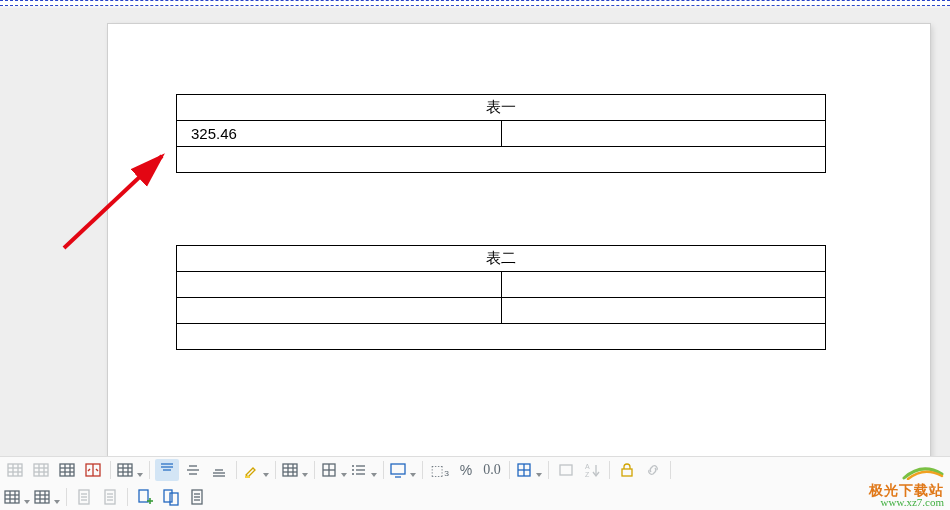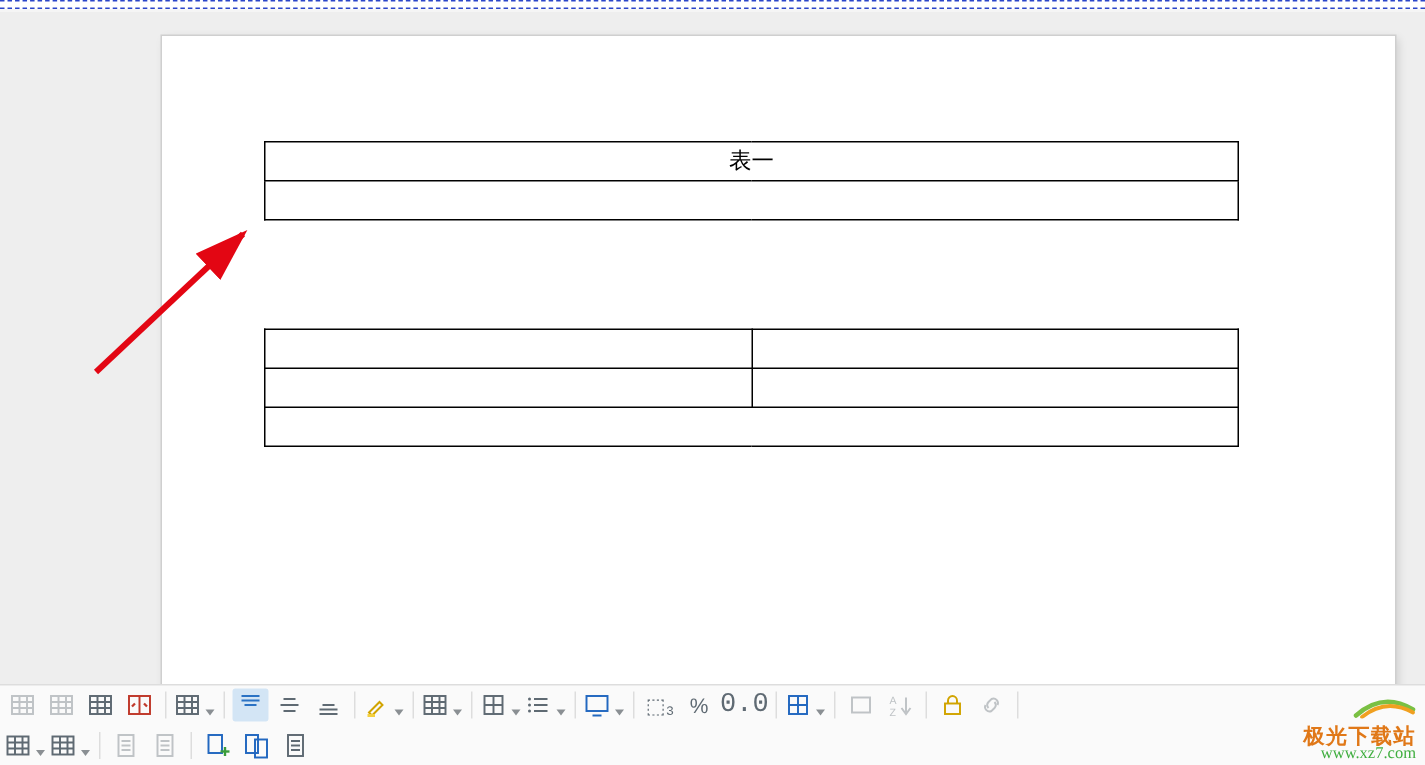--- a/index.html
+++ b/index.html
@@ -149,29 +149,36 @@
 
 <div class="workspace">
   <div class="page">
 
     <table class="doc-table">
       <tbody>
           <tr class="title-row">
             <td colspan="2">表一</td>
           </tr>
       <tr>
+        <td>325.46</td>
+        <td></td>
+      </tr>
+      <tr>
         <td colspan="2"></td>
       </tr>
     </tbody>
       </table>
 
     <div class="t-gap"></div>
 
     <table class="doc-table">
       <tbody>
+          <tr class="title-row">
+            <td colspan="2">表二</td>
+          </tr>
       <tr>
         <td></td>
         <td></td>
       </tr>
       <tr>
         <td></td>
         <td></td>
       </tr>
       <tr>
         <td colspan="2"></td>
@@ -303,21 +310,21 @@
       <div class="tb-btn dd" style="color: rgb(34, 104, 192);">
         <svg class="ic" viewBox="0 0 18 18">
           <rect x="2" y="3" width="14" height="10" class="st" stroke="#2268c0"></rect>
           <line x1="6" y1="16" x2="12" y2="16" class="st"></line>
         </svg>
         <span class="caret"></span>
       </div>
       <div class="tb-sep"></div>
       <div class="tb-btn" style="font-size: 14px; font-family: Arial;">⬚₃</div>
       <div class="tb-btn" style="font-size: 14px; font-family: Arial;">%</div>
-      <div class="tb-btn" style="font-size: 18px; font-family: Liberation Mono, monospace;">0.0</div>
+      <div class="tb-btn" style="font-size: 14px; font-family: Liberation Serif, serif;">0.0</div>
       <div class="tb-sep"></div>
       <div class="tb-btn dd" style="color: rgb(34, 104, 192);">
         <svg class="ic" viewBox="0 0 18 18">
           <rect x="3" y="3" width="12" height="12" stroke="#2268c0" fill="none" stroke-width="1.3"></rect>
           <line x1="3" y1="9" x2="15" y2="9" stroke="#2268c0" stroke-width="1.3"></line>
           <line x1="9" y1="3" x2="9" y2="15" stroke="#2268c0" stroke-width="1.3"></line>
         </svg>
         <span class="caret"></span>
       </div>
       <div class="tb-sep"></div>

